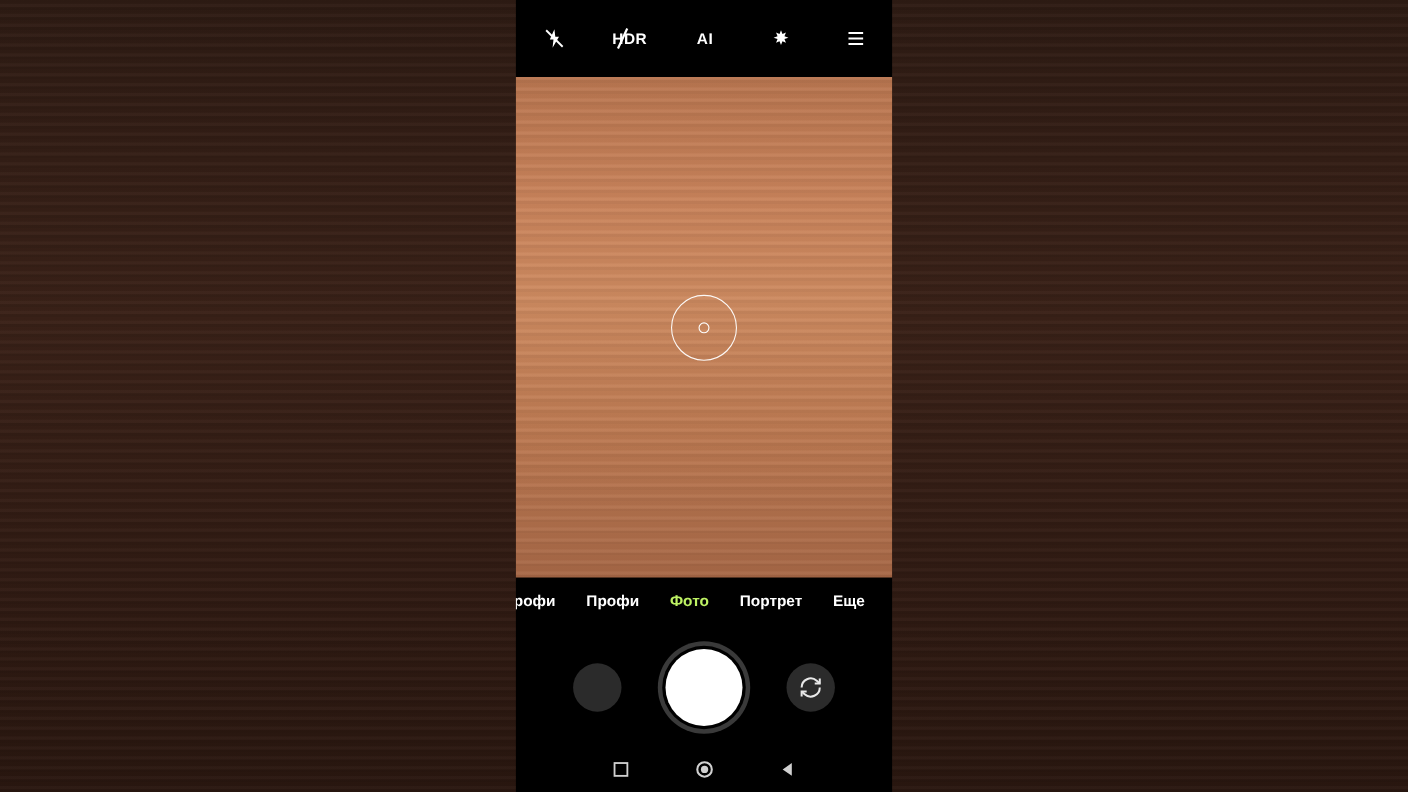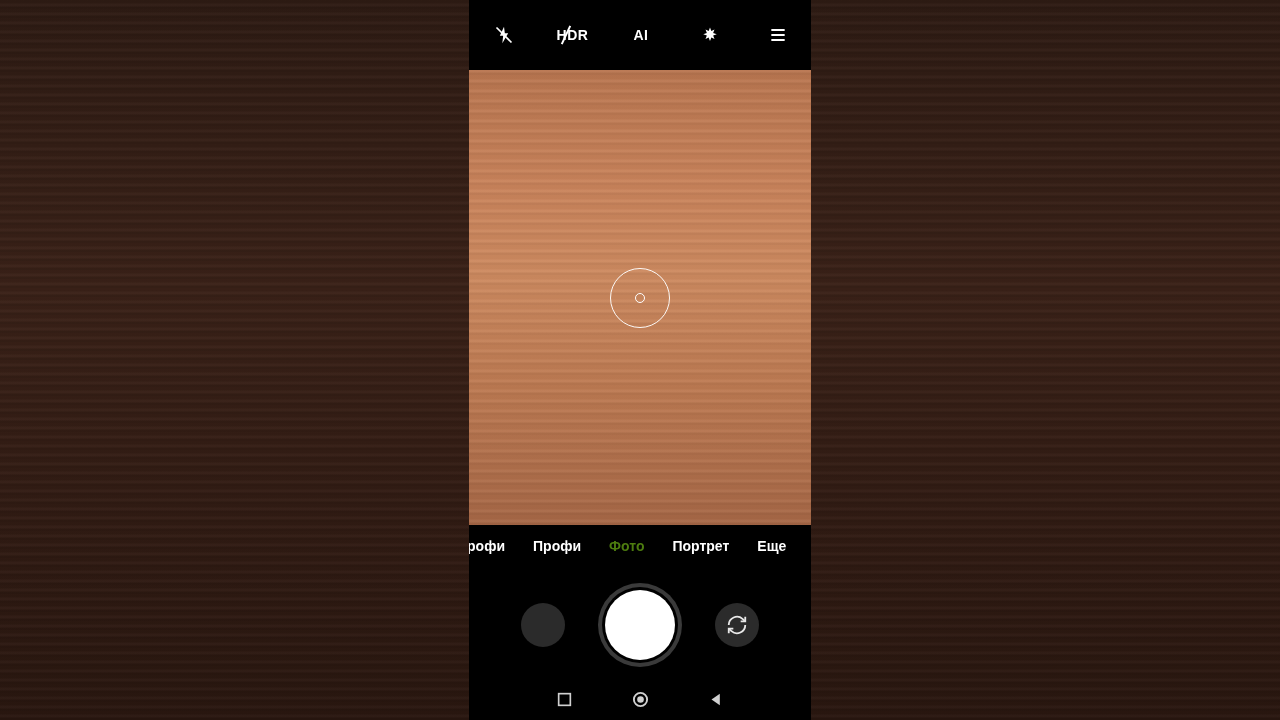--- a/index.html
+++ b/index.html
@@ -71,21 +71,21 @@
     height:42px;
     display:flex; align-items:center;
     font-size:14px; font-weight:600;
     color:#fff;
     overflow:hidden;
     white-space:nowrap;
   }
   .modes span { padding:0 14px; flex:0 0 auto; }
   .modes .edgeL { padding-left:0; margin-left:-12px; }
   .modes .edgeR { padding-right:0; margin-right:-14px;text-align:right; }
-  .modes .active { color:#4d7c0f; }
+  .modes .active { color:#bef264; }
 
   
   .controls {
     flex:1;
     display:flex; align-items:center; justify-content:center;
     gap:40px;
     padding-top:4px;
   }
   .gallery-thumb {
     width:44px; height:44px; border-radius:50%;

